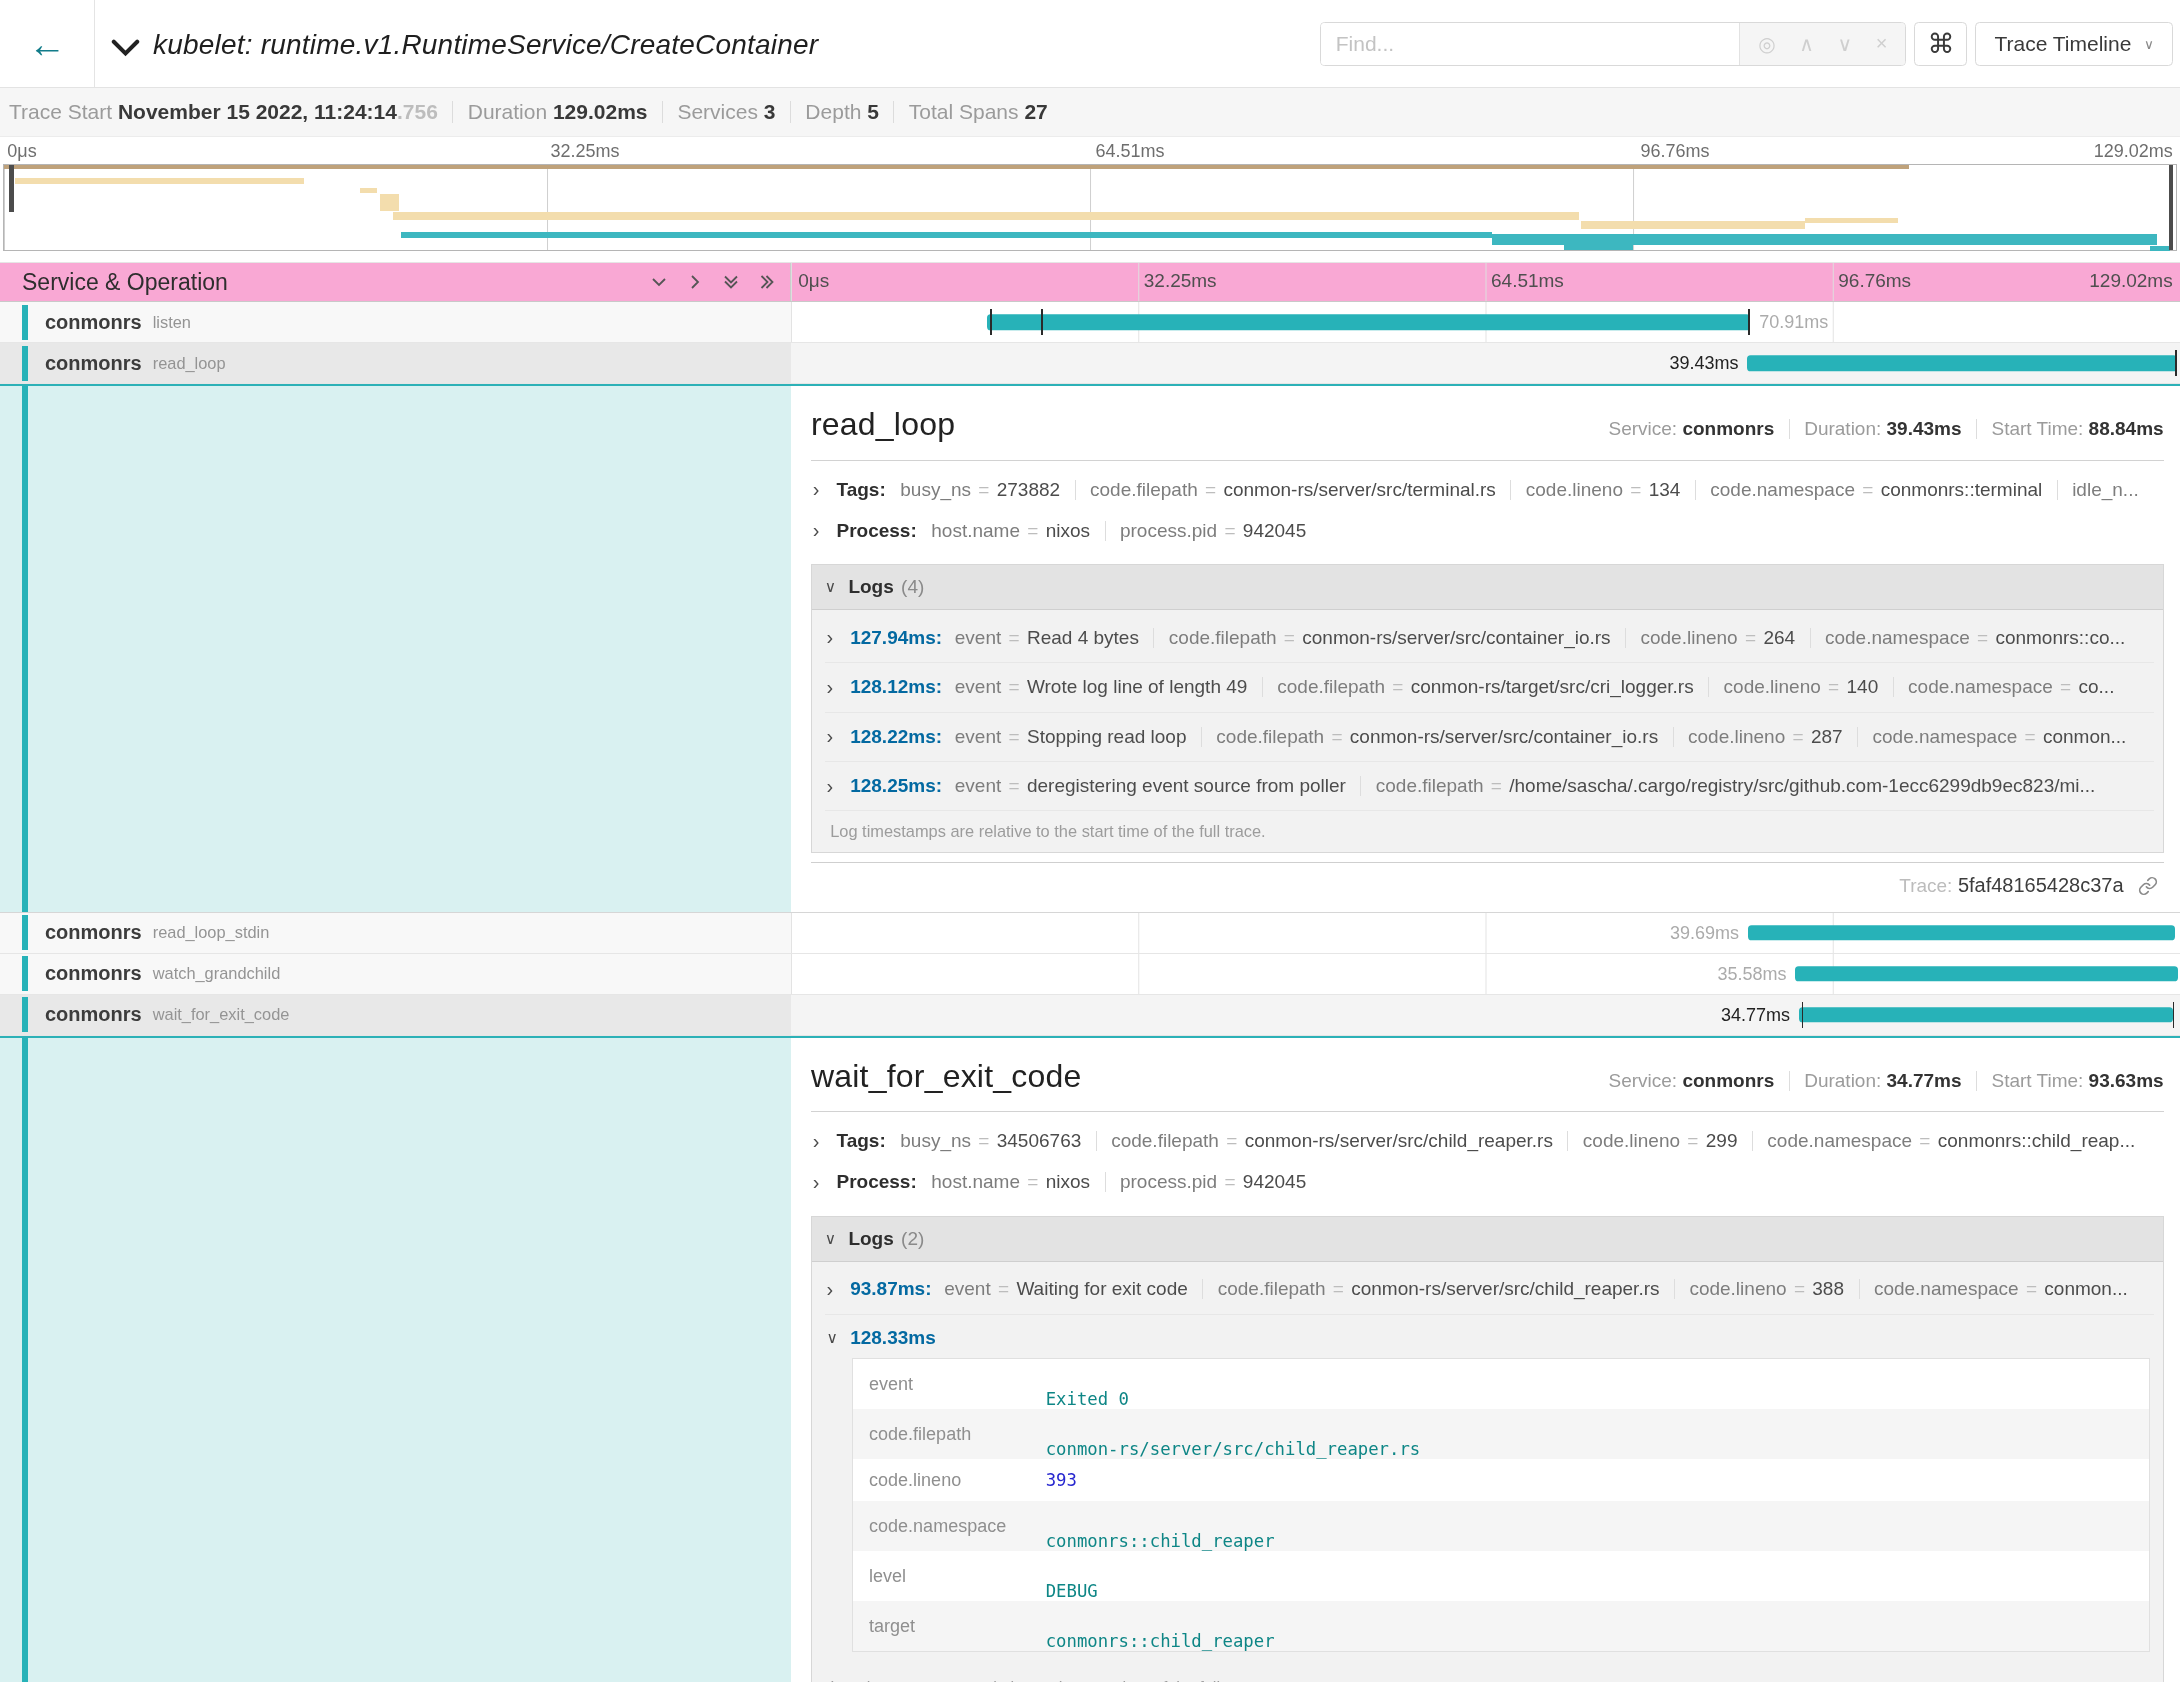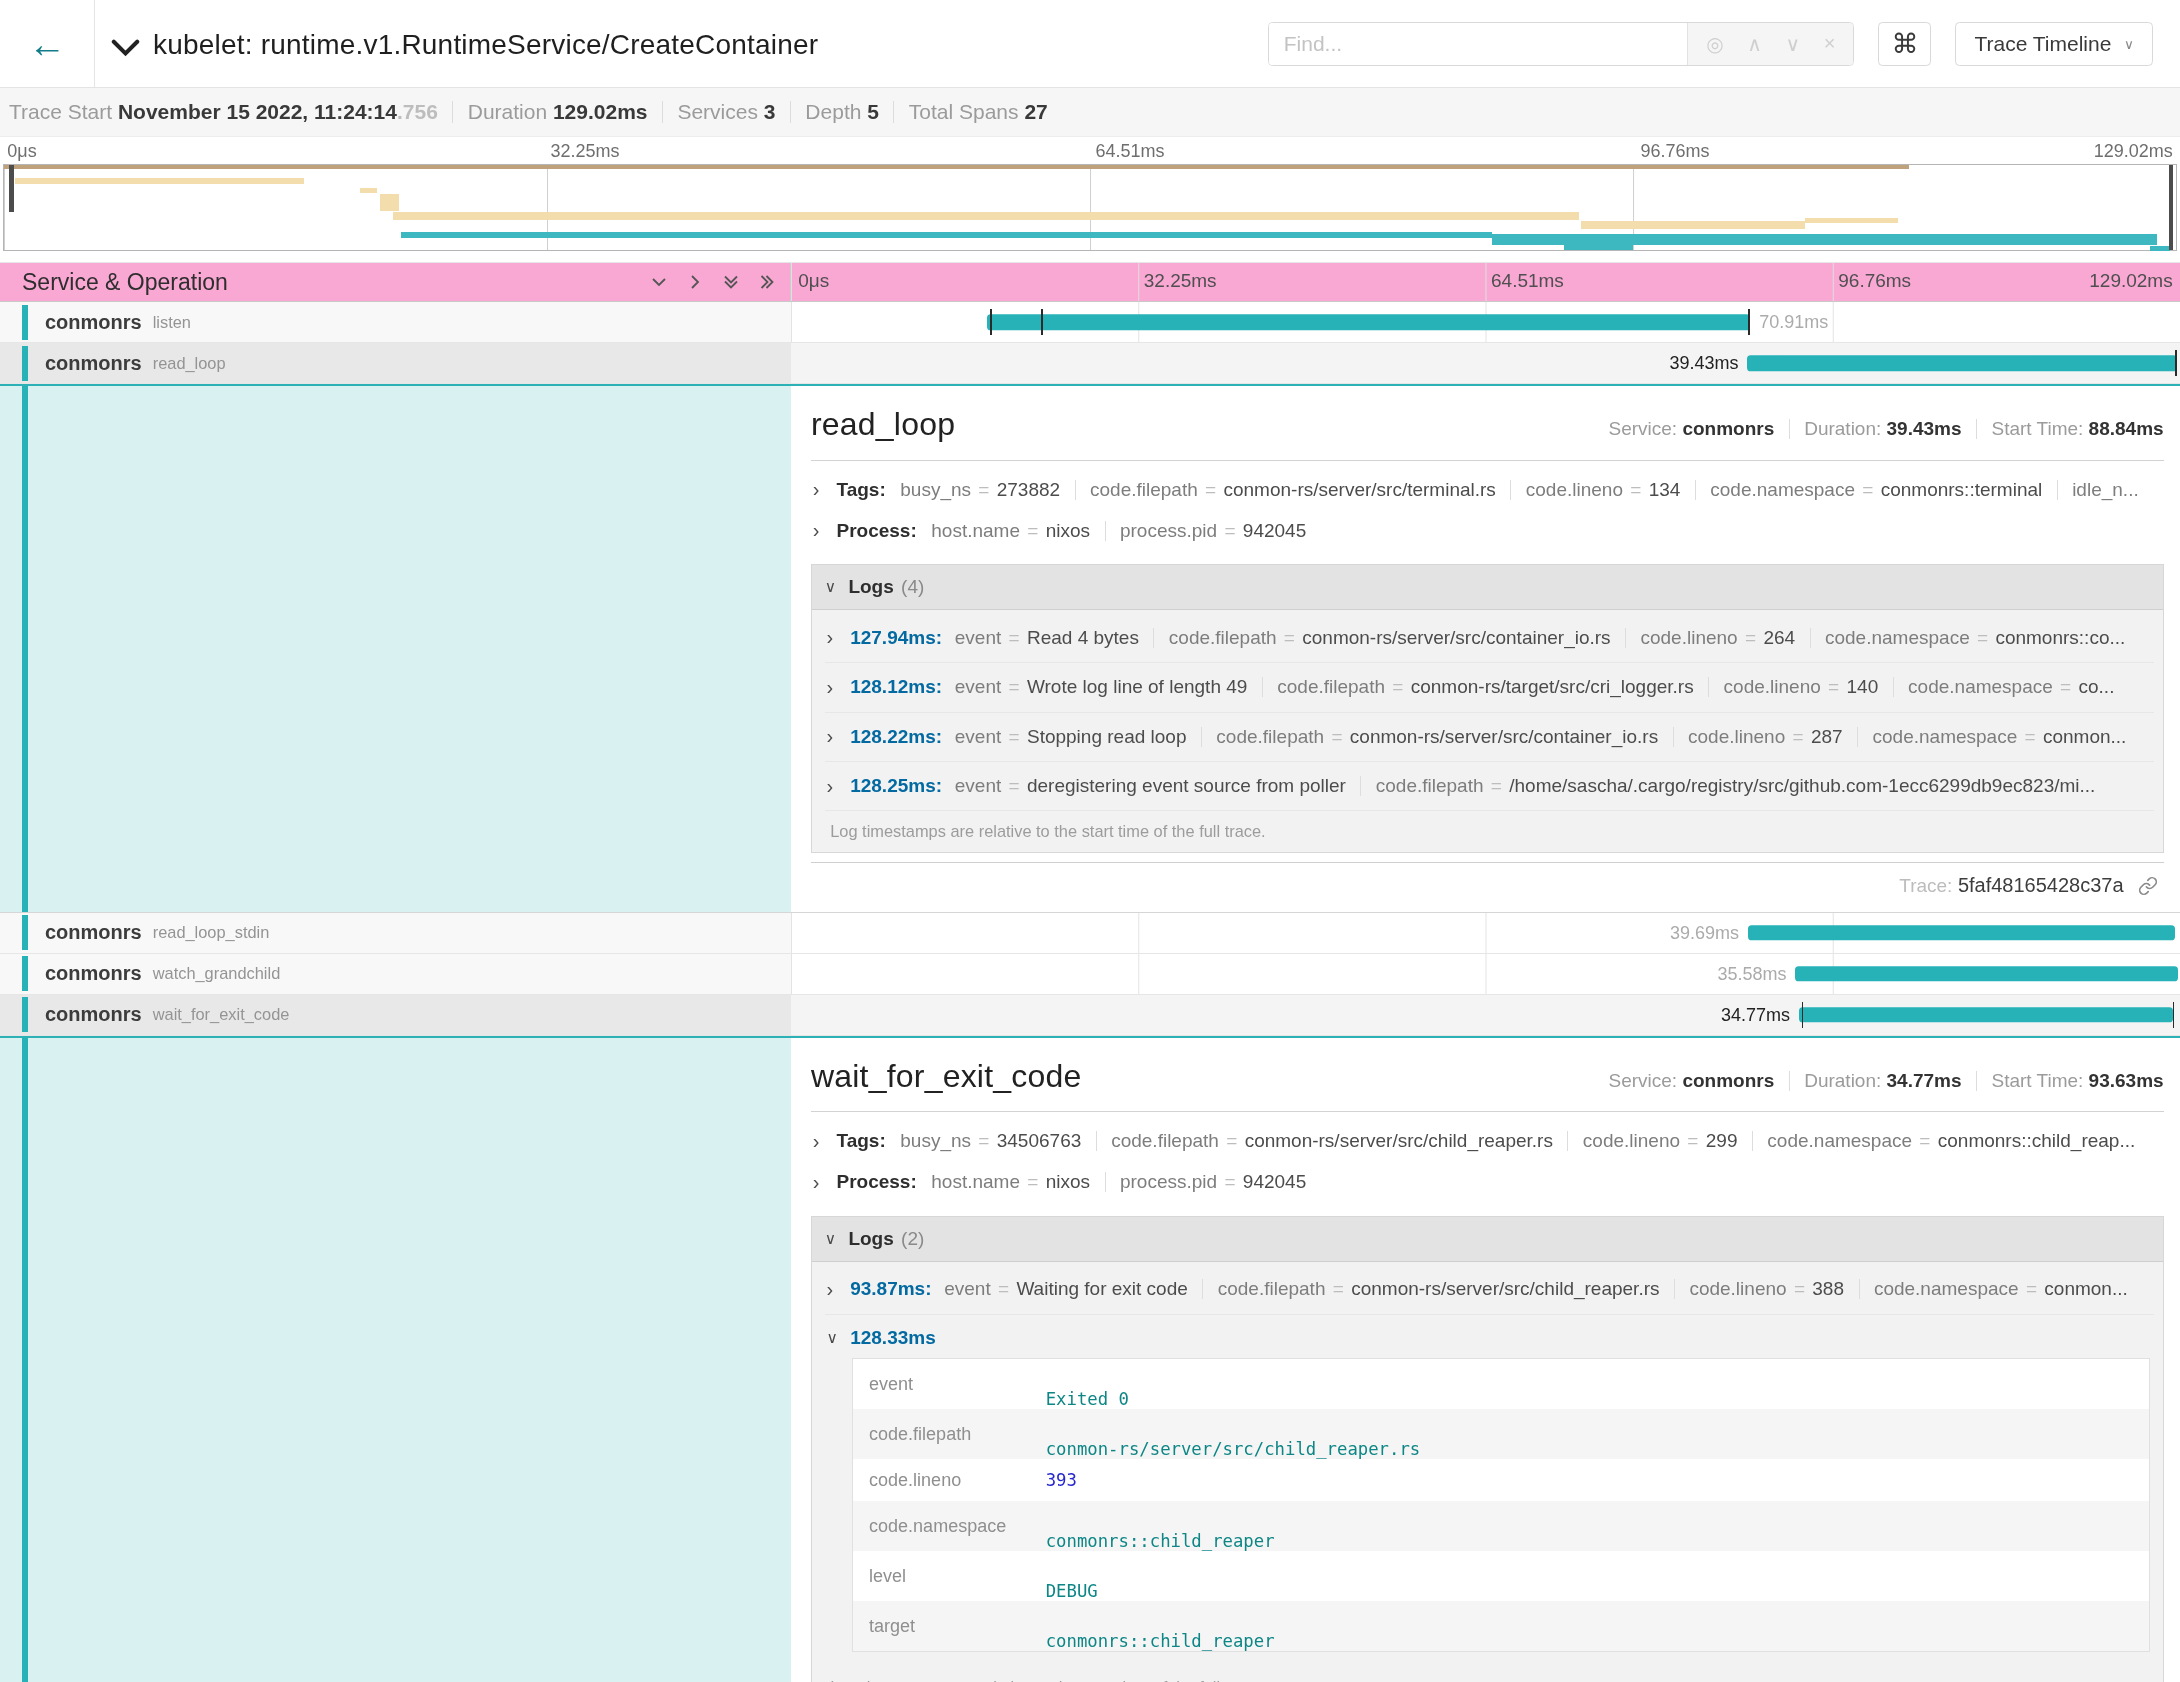--- a/index.html
+++ b/index.html
@@ -5,24 +5,24 @@
   * { box-sizing: border-box; margin: 0; padding: 0; }
   body { margin: 0; background: #fff; font-family: "Liberation Sans", sans-serif; }
   .app { width: 2180px; height: 1683px; overflow: hidden; position: relative; background: #fff; color: #333; }
 
   
   .top-header { height: 87px; display: flex; align-items: center; background: #fff; }
   .back-btn { width: 95px; height: 87px; display: flex; align-items: center; justify-content: center;
               border-right: 0.9px solid #e4e4e4; background: #fff; border-top: none; border-left: none; border-bottom: none; cursor: pointer; }
   .back-arrow { font-size: 38px; color: #127c8a; line-height: 1; }
   .hdr-chevron { margin: 12.7px 0 0 16.4px; }
-  .titles { margin-left: 12.7px; padding-top: 3.6px; }
+  .titles { margin-left: 12.7px; padding-top: 3.6px; font-style: italic; }
   .trace-title { font-size: 28px; font-weight: 500; color: #1f1f1f; letter-spacing: 0.2px; }
   .trace-id { font-size: 22px; color: #b3b3b3; margin-top: 1.8px; }
-  .hdr-right { margin-left: auto; display: flex; align-items: center; gap: 24px; padding-right: 27px; }
+  .hdr-right { margin-left: auto; display: flex; align-items: center; gap: 8px; padding-right: 7px; }
   .find-group { display: flex; height: 44px; border: 0.9px solid #d9d9d9; border-radius: 4.5px; overflow: hidden; }
   .find-input { width: 418px; border: none; outline: none; padding: 0 14.5px; font-size: 21px; color: #444; font-family: "Liberation Sans", sans-serif; }
   .find-input::placeholder { color: #c3c3c3; }
   .find-icons { display: flex; align-items: center; gap: 23.6px; padding: 0 18px; background: #f5f5f5; border-left: 0.9px solid #e2e2e2; }
   .find-icons span { color: #cfcfcf; font-size: 20px; cursor: pointer; }
   .kbd-btn { height: 44px; width: 53px; border: 0.9px solid #d9d9d9; border-radius: 4.5px; background: #fff;
              font-size: 27px; color: #3a3a3a; display: flex; align-items: center; justify-content: center; cursor: pointer; }
   .view-btn { height: 44px; border: 0.9px solid #d9d9d9; border-radius: 4.5px; background: #fff; padding: 0 18px;
               font-size: 21px; color: #3a3a3a; display: flex; align-items: center; gap: 12.7px; cursor: pointer; }
   .view-caret { font-size: 13.6px; color: #888; }

